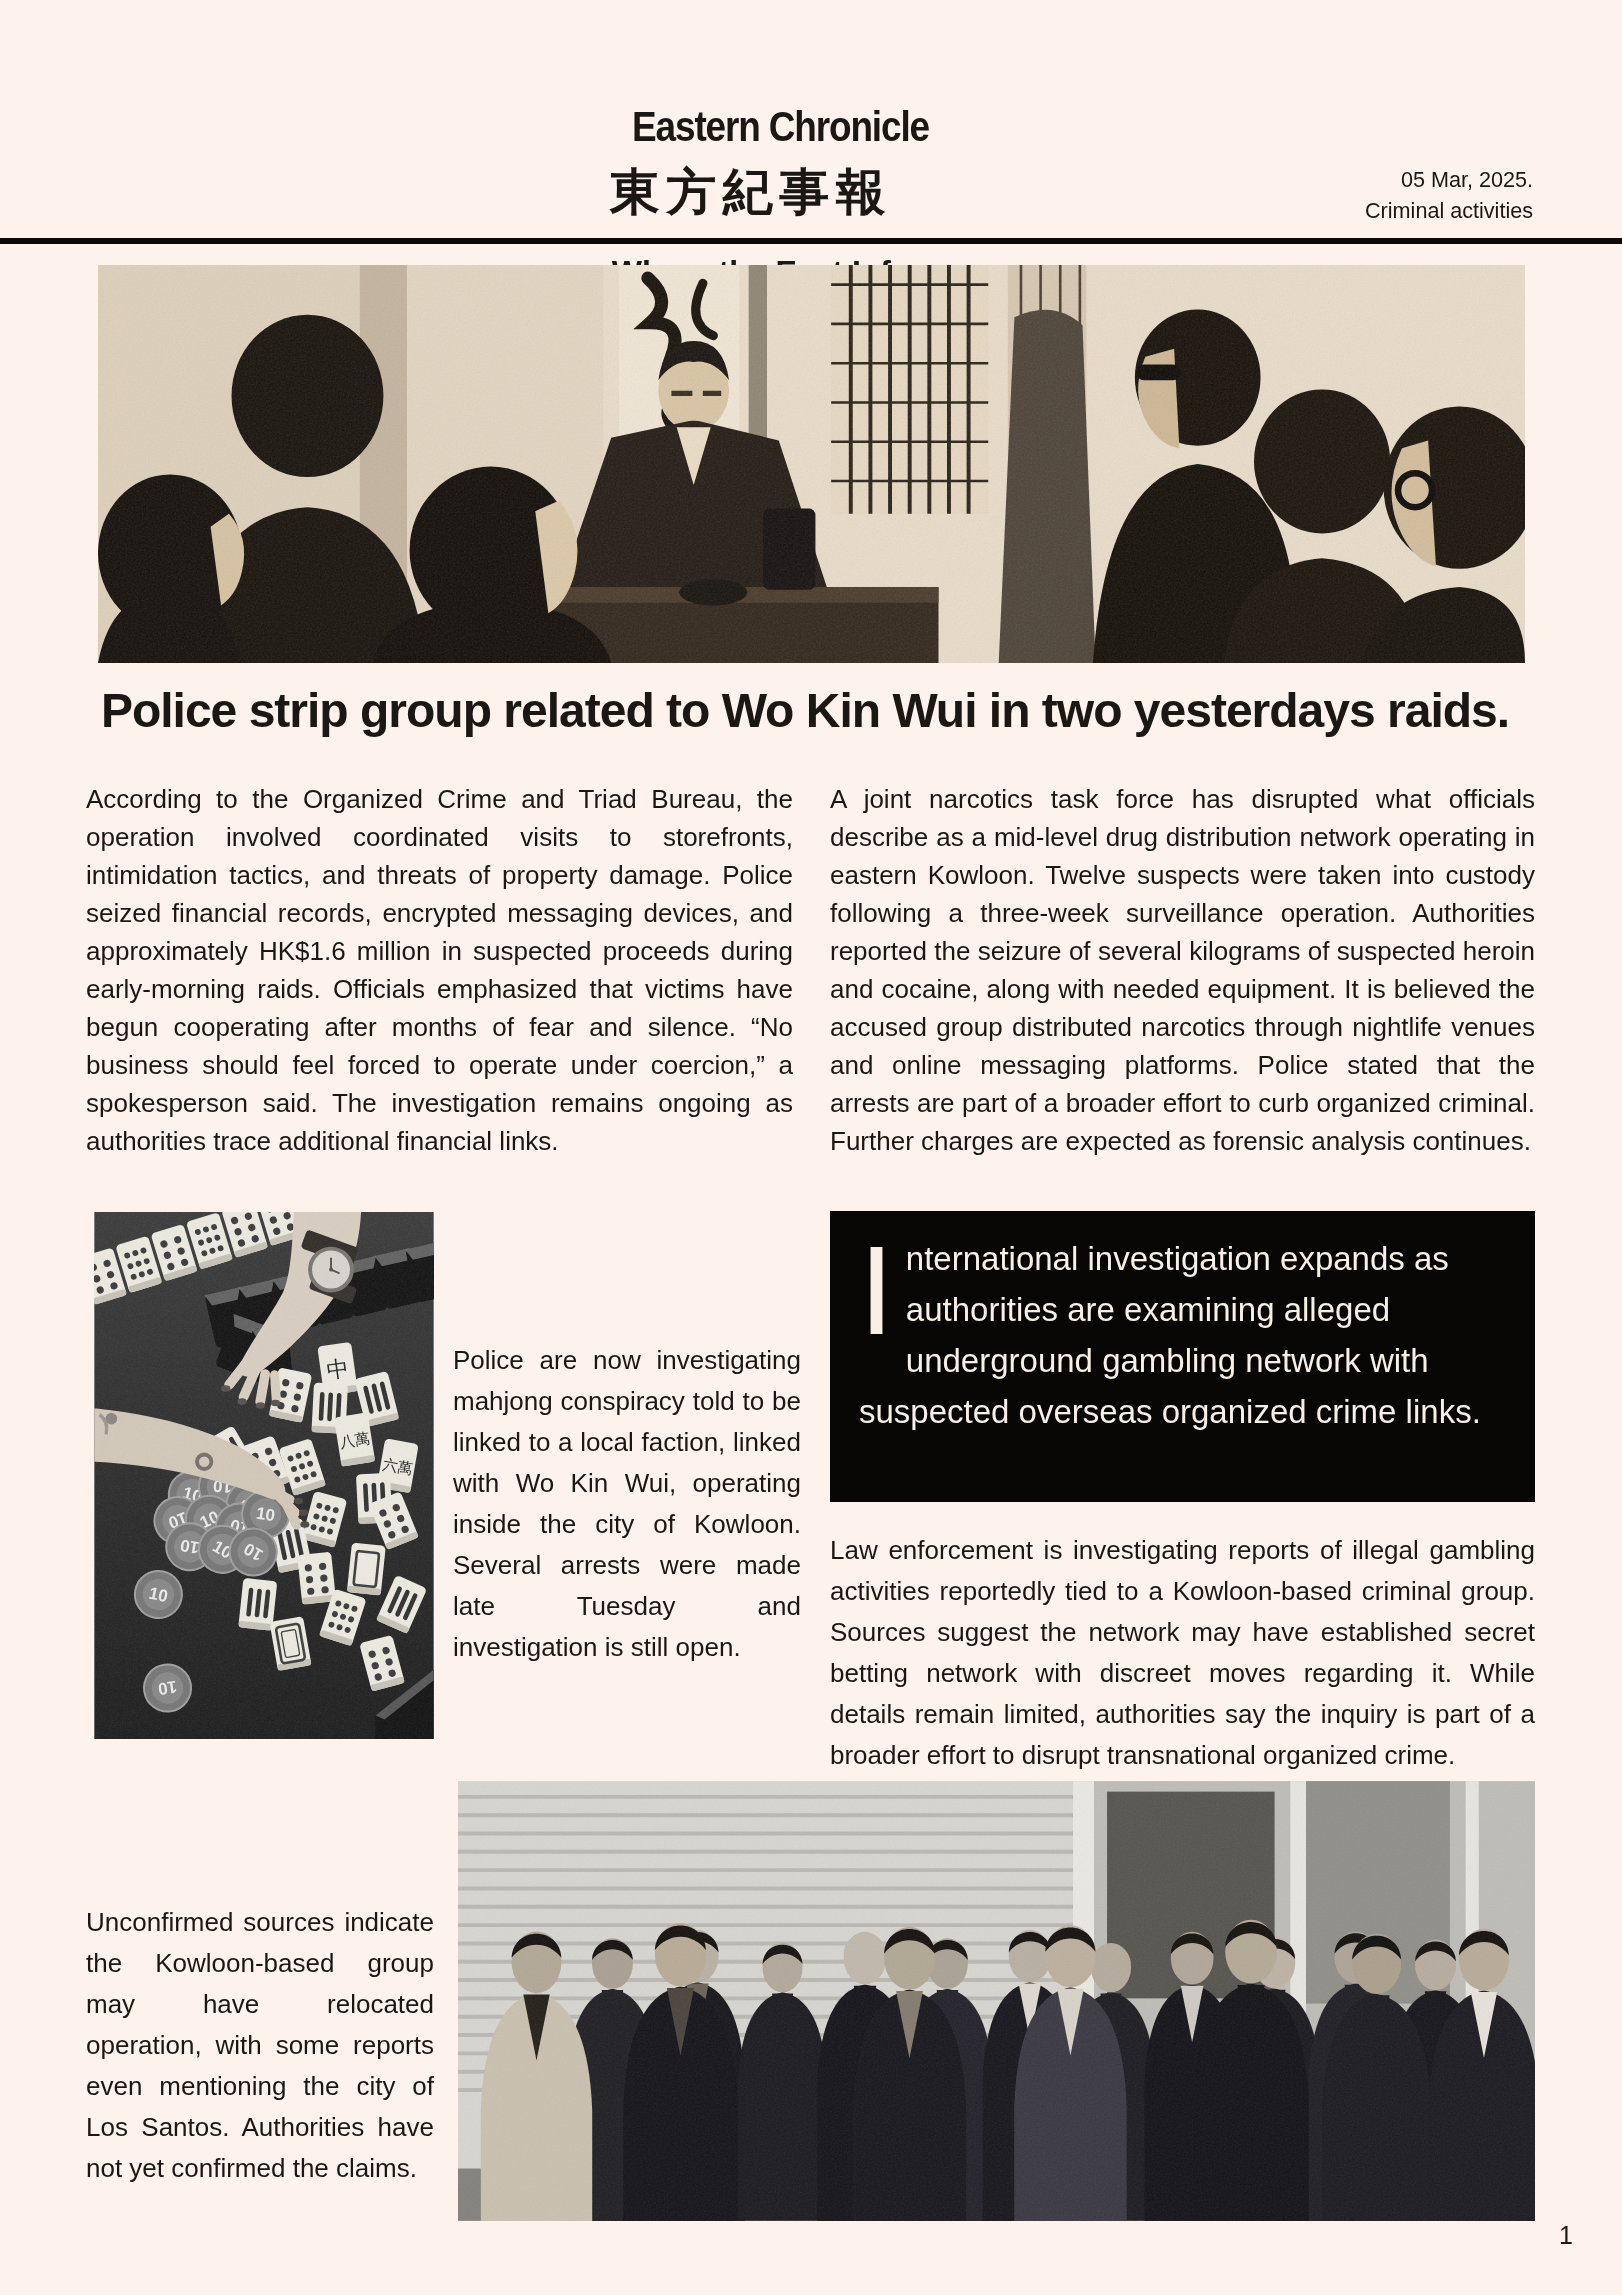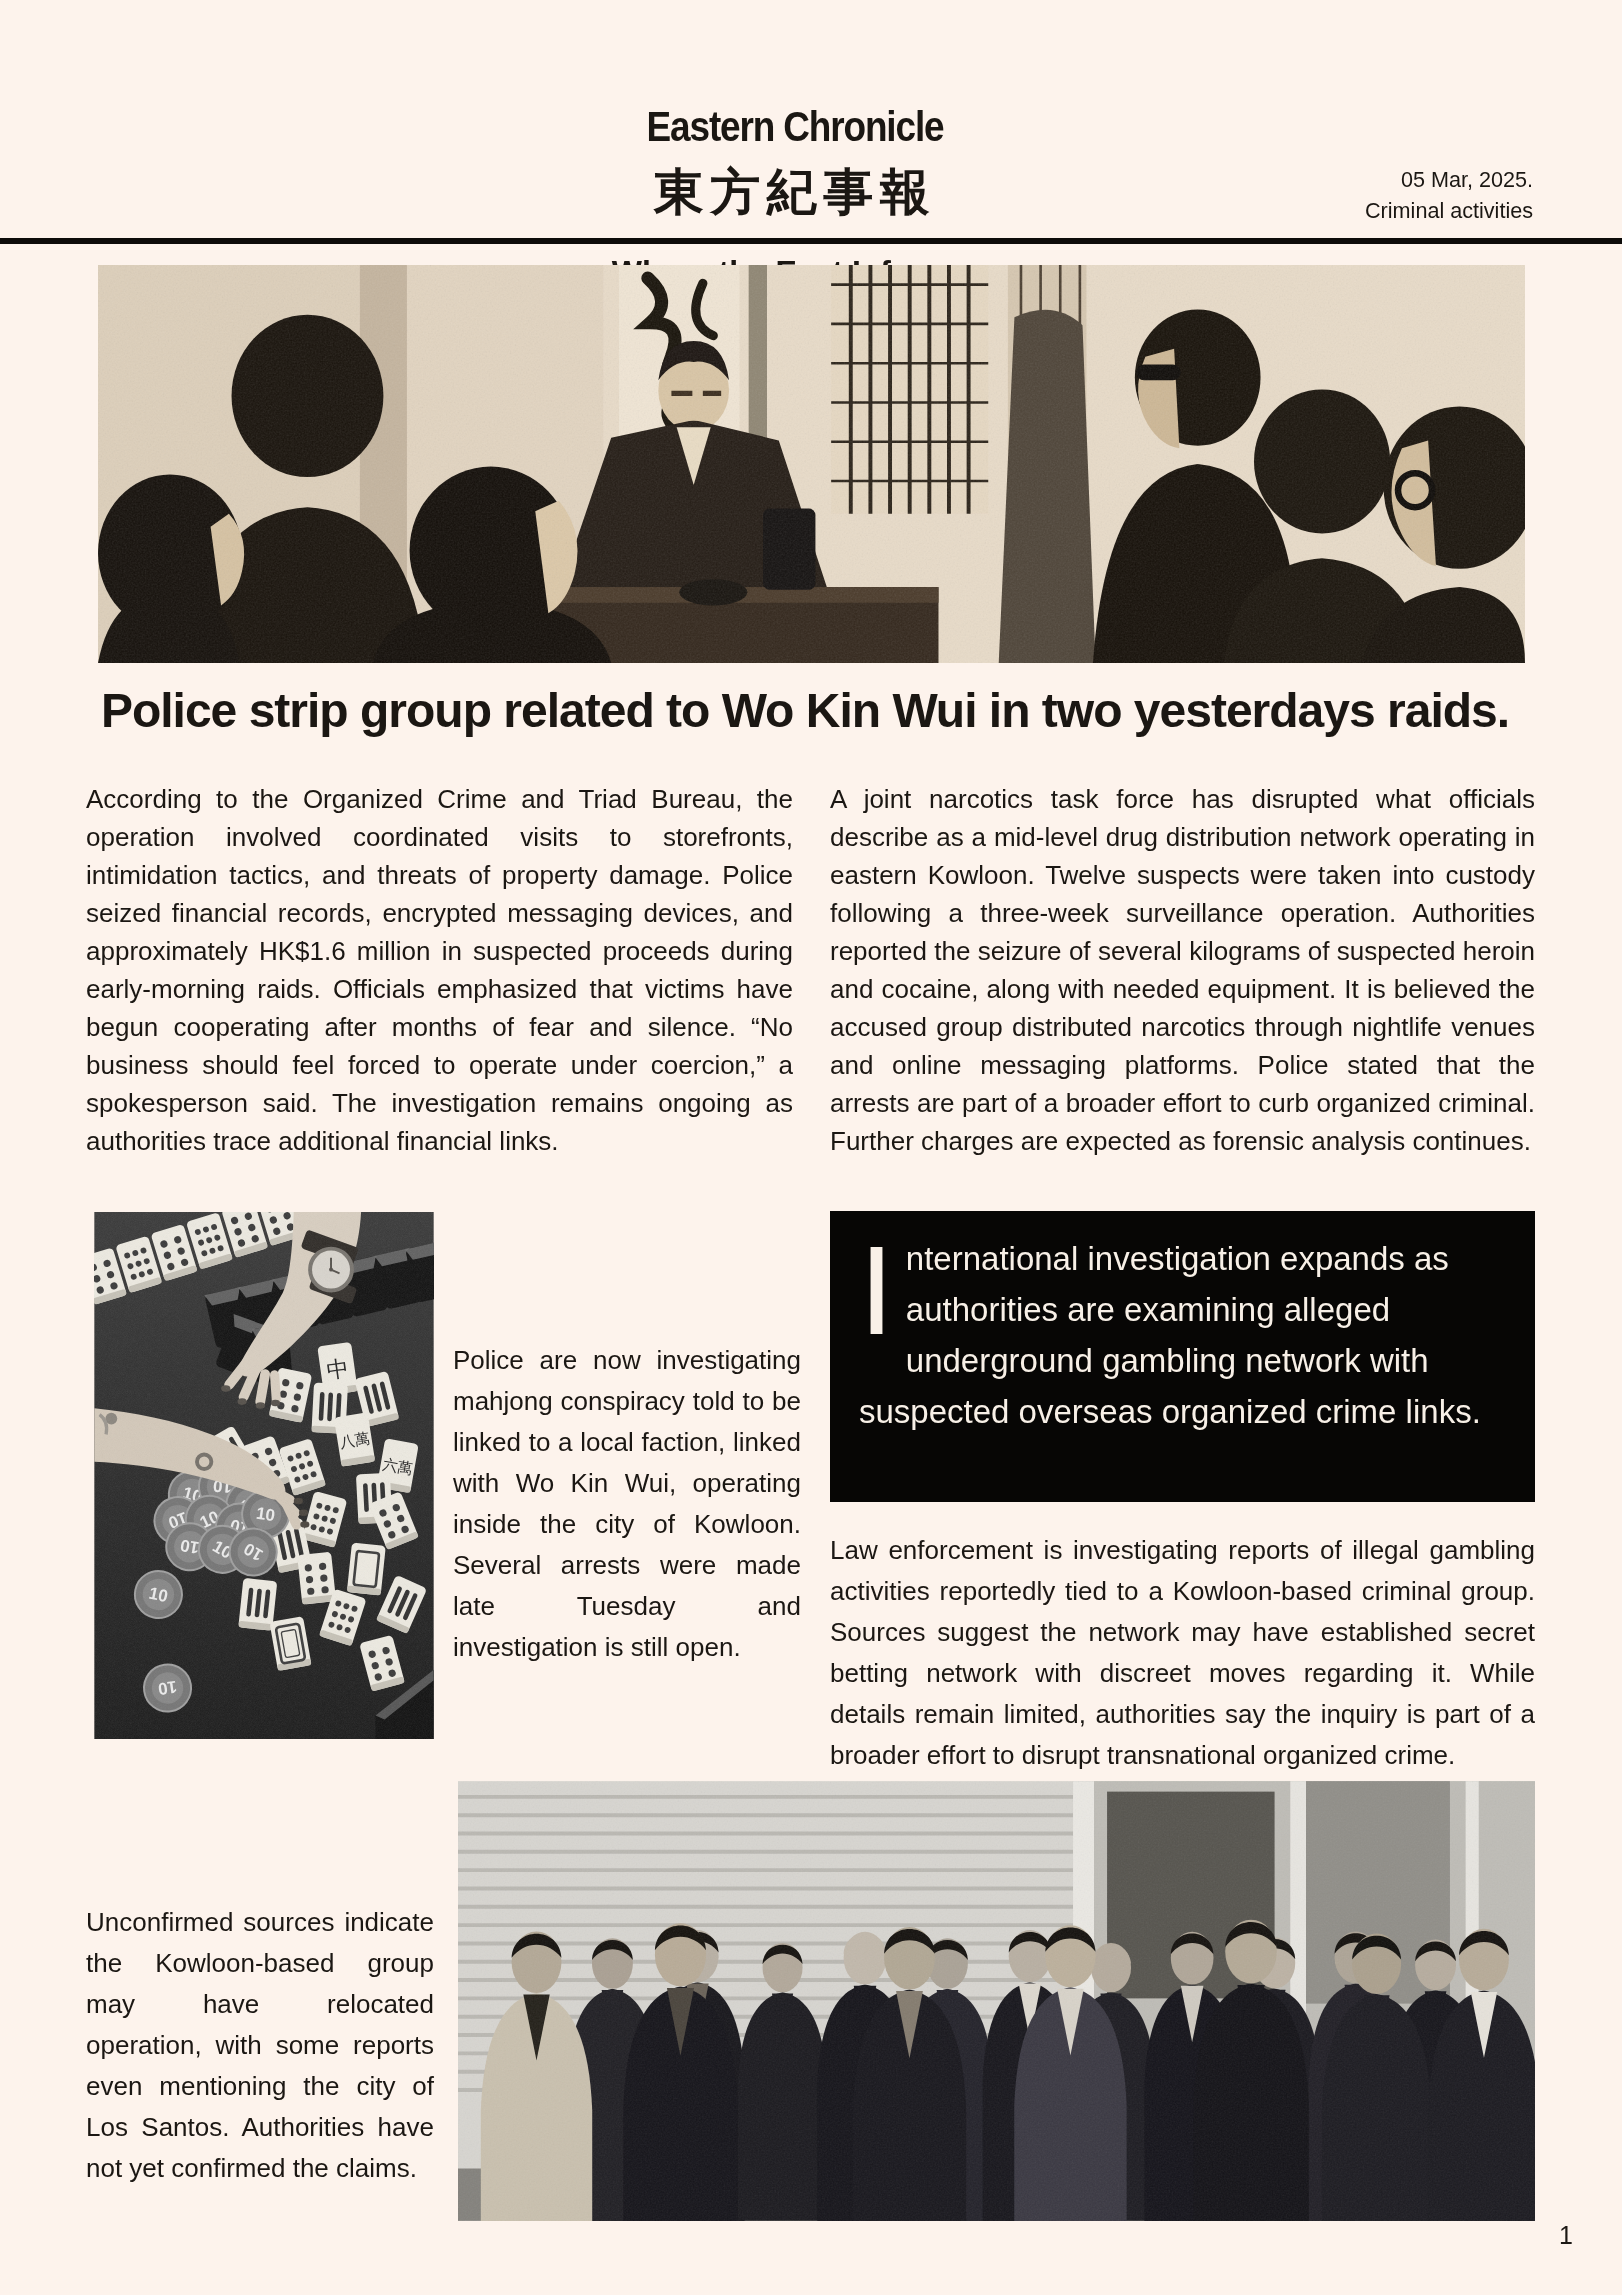--- a/index.html
+++ b/index.html
@@ -3,21 +3,21 @@
 <meta charset="utf-8">
 <style>
   html,body{margin:0;padding:0;background:#fdf3ec;}
   .page{position:relative;width:1623px;height:2295px;background:#fdf3ec;
         font-family:"Liberation Sans",sans-serif;color:#1b1713;overflow:hidden;}
   .abs{position:absolute;}
   
   .teaser{left:92px;top:136px;width:432px;}
   .teaser-title{font-size:21px;font-weight:700;line-height:31px;}
   .teaser-line{font-size:20px;line-height:31px;}
-  .masthead{left:795px;top:103px;transform:translateX(-50%);text-align:center;}
+  .masthead{left:795px;top:103px;transform:translateX(-50%);text-align:left;}
   .m-title{font-size:42px;font-weight:700;letter-spacing:-1.3px;white-space:nowrap;
            transform:scaleX(.88);transform-origin:center;}
   .m-cjk{font-size:50px;font-weight:700;letter-spacing:6.5px;margin-top:8px;white-space:nowrap;}
   .m-tag{display:inline-block;font-size:32px;font-weight:700;border-bottom:3.3px solid #17130f;
          padding:0 2px 4.6px;margin-top:16px;}
   .dateline{right:90px;top:164px;text-align:right;font-size:21.6px;line-height:31px;}
   .rule{left:0;top:238px;width:1623px;height:5.9px;background:#0d0b09;}
   
   .headline{left:0;top:683px;width:1610px;text-align:center;font-size:48px;font-weight:700;
             letter-spacing:-1px;white-space:nowrap;}

